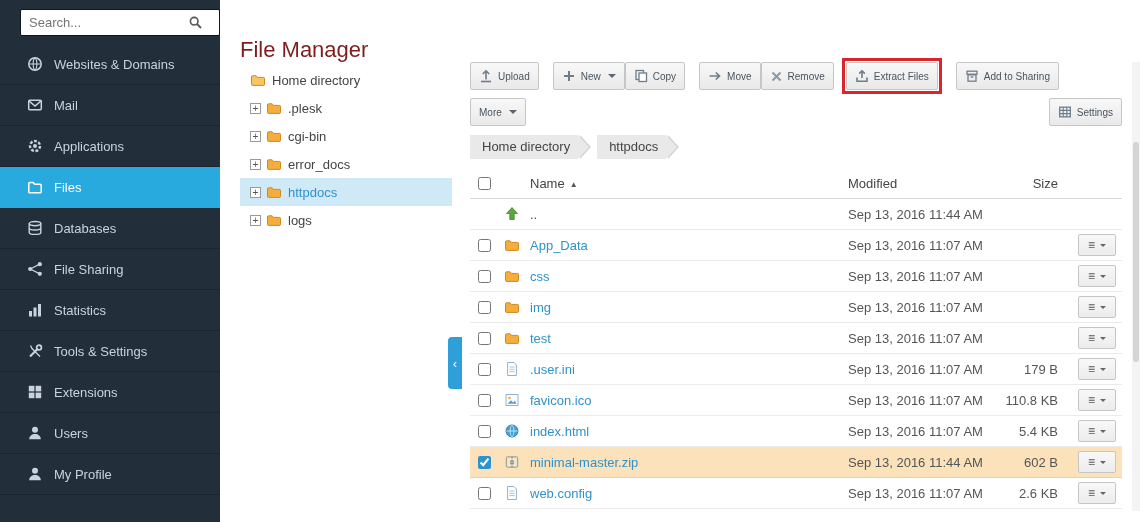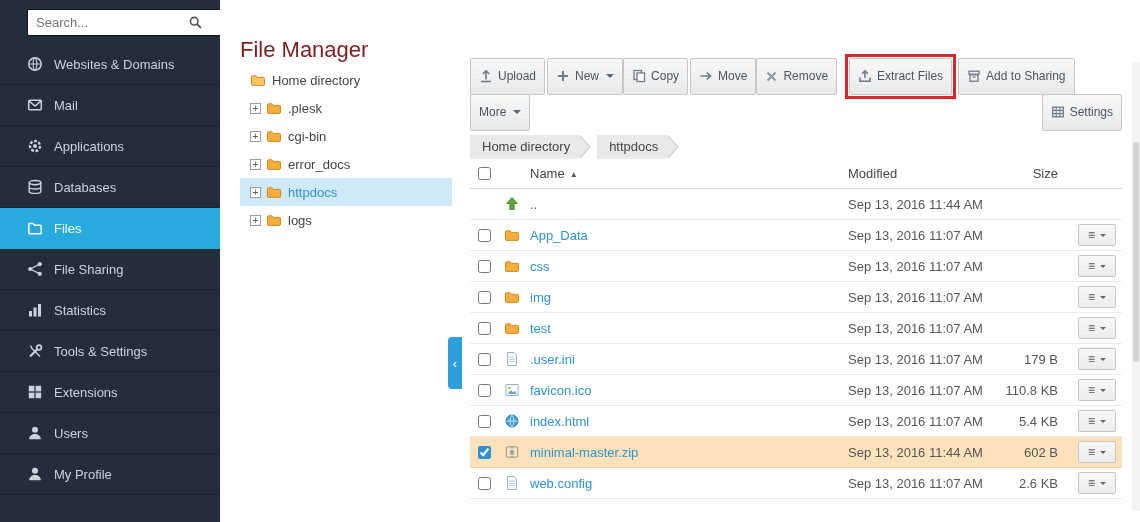--- a/index.html
+++ b/index.html
@@ -2,21 +2,21 @@
 <html><head>
 <meta charset="utf-8">
 <style>
   html,body{margin:0;padding:0}
   body{width:1140px;height:522px;position:relative;overflow:hidden;background:#fff;
        font-family:"Liberation Sans","DejaVu Sans",sans-serif;font-size:13px;color:#444}
   *{box-sizing:border-box}
 
   
   .sidebar{position:absolute;left:0;top:0;width:220px;height:522px;background:#232e3b}
-  .search-wrap{position:relative;padding:9px 27px 8px}
+  .search-wrap{position:relative;padding:9px 20px 8px}
   .search-input{width:200px;height:27px;border:1px solid #10161e;border-radius:2px;
                 padding:0 30px 0 8px;font-size:13px;color:#333;background:#fff;outline:none;
                 font-family:inherit}
   .search-icon{position:absolute;right:18px;top:16px;width:13px;height:13px}
   .nav-item{display:flex;align-items:center;height:41px;padding:0 27px;color:#c9d3dd;
             border-bottom:1px solid #1b242f;cursor:pointer}
   .nav-item.active{background:#28aade;color:#fff;border-bottom-color:#28aade}
   .nav-ic{width:16px;height:16px;margin-right:11px;flex:0 0 16px;display:inline-flex}
   .nav-label{white-space:nowrap}
 
@@ -35,42 +35,42 @@
   .tree-label{margin-left:6px;color:#444}
 
   .collapse-tab{position:absolute;left:228px;top:337px;width:14px;height:52px;background:#2e9fd8;
                 border-radius:4px 0 0 4px;color:#fff;display:flex;align-items:center;
                 justify-content:center;font-size:13px;cursor:pointer}
 
   
   .content{position:absolute;left:250px;top:62px;width:652px}
   .toolbar-row1,.toolbar-row2{display:flex;align-items:center;height:28px;white-space:nowrap}
   .toolbar-row2{margin-top:8px;position:relative}
-  .btn{display:inline-flex;align-items:center;gap:5px;height:37px;padding:0 8px;
+  .btn{display:inline-flex;align-items:center;gap:5px;height:28px;padding:0 8px;
        background:linear-gradient(#f8f8f8,#e9e9e9);border:1px solid #c6c6c6;border-radius:2px;
-       font-size:12px;color:#4a5560;cursor:pointer;font-family:inherit}
+       font-size:10px;color:#4a5560;cursor:pointer;font-family:inherit}
   .btn svg{flex:0 0 auto}
-  .gap-sm{margin-left:2px}.gap{margin-left:0}
+  .gap-sm{margin-left:14px}.gap{margin-left:0}
   .caret{width:0;height:0;border-left:4px solid transparent;border-right:4px solid transparent;
          border-top:4px solid #5a6673;margin-left:2px}
   .caret.sm{border-left-width:3px;border-right-width:3px;border-top-width:3px;border-top-color:#666}
   .extract-wrap{display:inline-flex;border:3px solid #d9252c;margin-left:8px;padding:1px;background:#fff}
   .settings-btn{position:absolute;right:0}
 
   
   .breadcrumb{display:flex;align-items:center;margin-top:9px;height:24px}
   .crumb{position:relative;height:24px;line-height:24px;background:#e9e9e9;
          padding:0 8px 0 12px;margin-right:19px;color:#444;cursor:pointer;white-space:nowrap}
   .crumb::before{content:"";position:absolute;right:-13px;top:0;border-top:12px solid transparent;
                  border-bottom:12px solid transparent;border-left:11px solid #d4d4d4;z-index:1}
   .crumb::after{content:"";position:absolute;right:-11px;top:0;border-top:12px solid transparent;
                 border-bottom:12px solid transparent;border-left:11px solid #e9e9e9;z-index:2}
 
   
-  .ftable{}
+  .ftable{margin-top:10px}
   .thead{display:flex;align-items:center;height:30px;border-bottom:1px solid #d9d9d9;color:#444}
   .trow{display:flex;align-items:center;height:31px;border-bottom:1px solid #ebebeb}
   .trow.selected{background:#fbe2ba;border-bottom-color:#edd0a0}
   .c-check{width:34px;display:flex;align-items:center}
   .c-check input{margin-left:8px;accent-color:#2e93cc}
   .c-icon{width:26px;display:flex;align-items:center}
   .c-name{width:318px;color:#2e93cc;text-decoration:none;cursor:pointer;overflow:hidden;
           white-space:nowrap}
   .c-mod{width:150px;color:#555;white-space:nowrap}
   .c-size{width:60px;text-align:right;color:#555;white-space:nowrap}
@@ -120,36 +120,36 @@
     </div>
     <div class="nav-item">
       <span class="nav-ic">
           <svg width="16" height="16" viewBox="0 0 16 16">
             <circle cx="8" cy="8" r="5" fill="none" stroke="currentColor" stroke-width="2.4" stroke-dasharray="2.8 1.6"></circle>
             <circle cx="8" cy="8" r="2" fill="currentColor"></circle>
           </svg>
         </span>
       <span class="nav-label">Applications</span>
     </div>
+    <div class="nav-item active">
+      <span class="nav-ic">
+          <svg width="16" height="16" viewBox="0 0 16 16">
+            <path d="M1.8 13 V4.5 q0-1 1-1 h3.4 l1.4 1.8 h5.6 q1 0 1 1 V13 q0 .8-1 .8 H2.8 q-1 0-1-.8 z" fill="none" stroke="currentColor" stroke-width="1.5"></path>
+          </svg>
+        </span>
+      <span class="nav-label">Files</span>
+    </div>
     <div class="nav-item">
       <span class="nav-ic">
           <svg width="16" height="16" viewBox="0 0 16 16">
             <ellipse cx="8" cy="3.6" rx="5.8" ry="2.1" fill="none" stroke="currentColor" stroke-width="1.4"></ellipse>
             <path d="M2.2 3.6 V12.4 c0 1.1 2.6 2 5.8 2 s5.8-.9 5.8-2 V3.6 M2.2 8 c0 1.1 2.6 2 5.8 2 s5.8-.9 5.8-2" fill="none" stroke="currentColor" stroke-width="1.4"></path>
           </svg>
         </span>
       <span class="nav-label">Databases</span>
-    </div>
-    <div class="nav-item active">
-      <span class="nav-ic">
-          <svg width="16" height="16" viewBox="0 0 16 16">
-            <path d="M1.8 13 V4.5 q0-1 1-1 h3.4 l1.4 1.8 h5.6 q1 0 1 1 V13 q0 .8-1 .8 H2.8 q-1 0-1-.8 z" fill="none" stroke="currentColor" stroke-width="1.5"></path>
-          </svg>
-        </span>
-      <span class="nav-label">Files</span>
     </div>
     <div class="nav-item">
       <span class="nav-ic">
           <svg width="16" height="16" viewBox="0 0 16 16">
             <path d="M3.2 8 L12.8 3.2 M3.2 8 L12.8 12.8" stroke="currentColor" stroke-width="1.3"></path>
             <circle cx="3.2" cy="8" r="2.1" fill="currentColor"></circle>
             <circle cx="12.8" cy="3.2" r="2.1" fill="currentColor"></circle>
             <circle cx="12.8" cy="12.8" r="2.1" fill="currentColor"></circle>
           </svg>
         </span>

